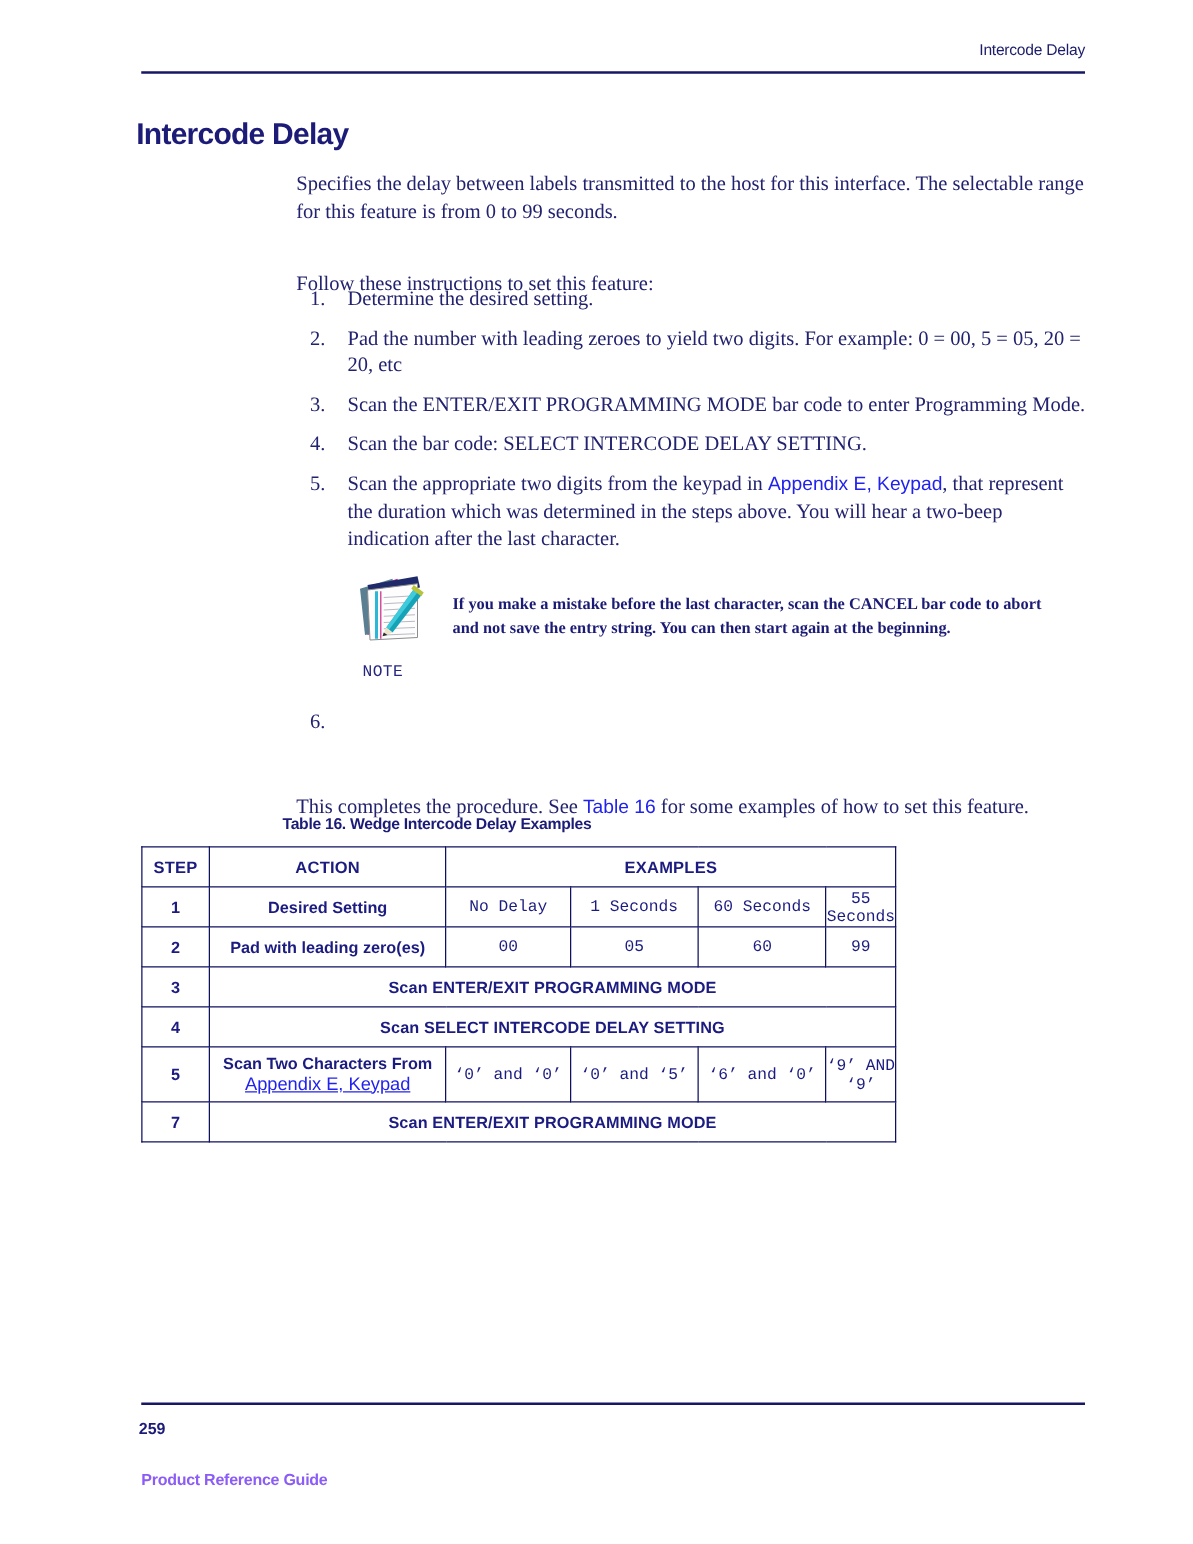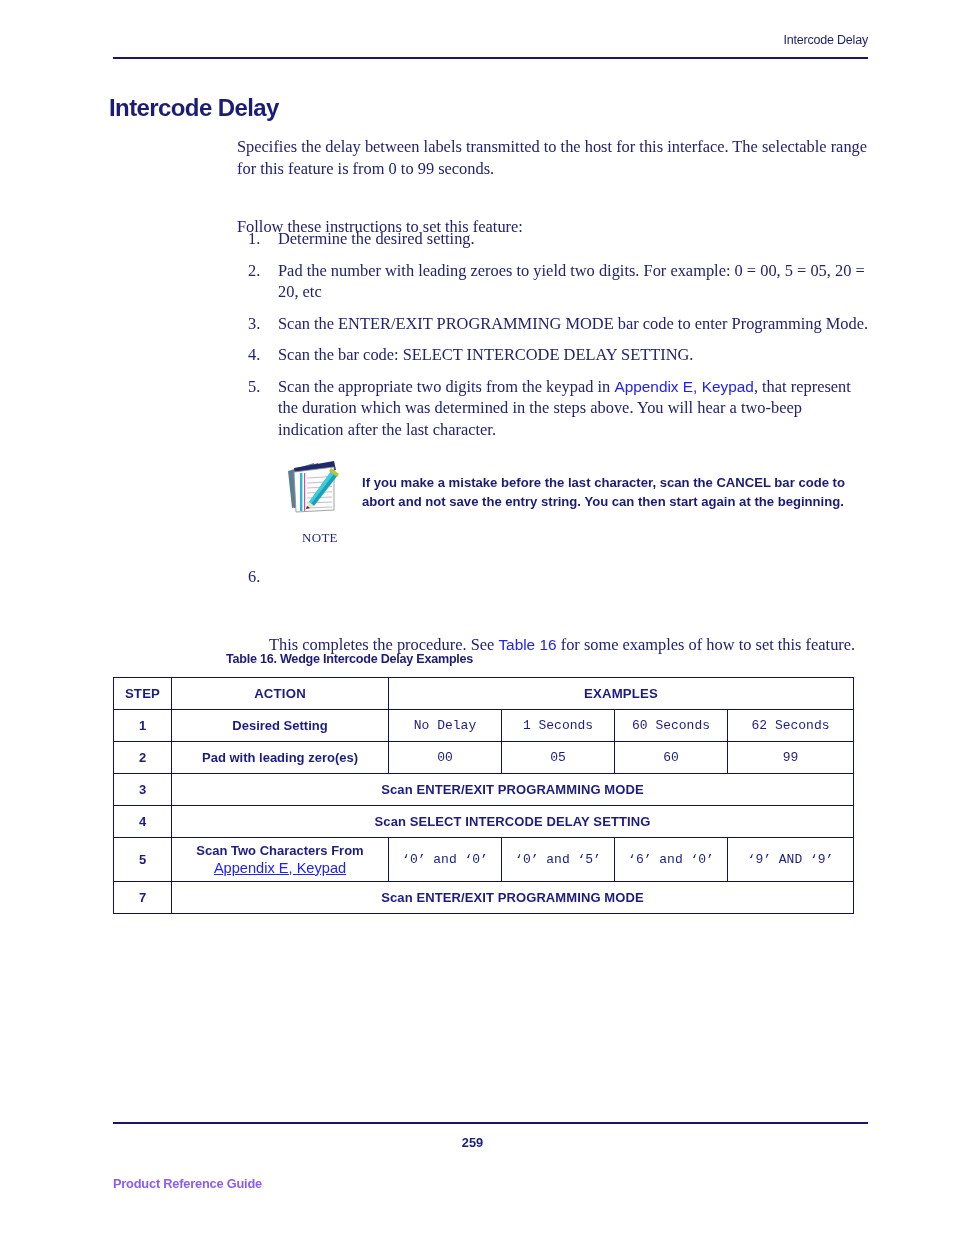--- a/index.html
+++ b/index.html
@@ -56,21 +56,21 @@
   .body-col {
     position: absolute;
     left: 237px;
     width: 632px;
     font-size: 16.4px;
     line-height: 21.5px;
     color: #22226f;
   }
   .intro   { top: 120px; }
   .follow  { top: 200px; }
-  .closing { top: 618px; margin-left: 32px; }
+  .closing { top: 618px; }
 
   ol.steps {
     position: absolute;
     left: 237px;
     top: 228px;
     width: 632px;
     margin: 0;
     padding: 0;
     list-style: none;
   }
@@ -120,32 +120,32 @@
     top: 458px;
     width: 585px;
   }
   .note-icon {
     position: absolute;
     left: 0; top: 0;
     width: 56px; height: 58px;
   }
   .note-label {
     position: absolute;
-    left: 18px; top: 72px;
-    font-family: Liberation Serif, serif;
+    left: 6px; top: 72px;
+    font-family: Liberation Mono, monospace;
     font-size: 13px;
     color: #262680;
     letter-spacing: 0.3px;
   }
   .note-text {
     position: absolute;
     left: 78px;
     top: 16px;
     width: 490px;
-    font-family: Liberation Sans, sans-serif;
+    font-family: Liberation Serif, serif;
     font-weight: bold;
     font-size: 13.1px;
     line-height: 18.6px;
     color: #1b1b75;
   }
 
   
   .tbl-caption {
     position: absolute;
     left: 226px; top: 652px;
@@ -154,21 +154,21 @@
     font-size: 12.6px;
     color: #1c1c78;
     letter-spacing: -0.25px;
   }
 
   
   table.ex {
     position: absolute;
     left: 113px;
     top: 677px;
-    width: 741px;
+    width: 604px;
     border-collapse: collapse;
     font-family: "Liberation Sans", "DejaVu Sans", sans-serif;
     color: #1c1c80;
   }
   table.ex td, table.ex th {
     border: 1px solid #101060;
     text-align: center;
     vertical-align: middle;
     font-size: 13px;
     padding: 0;
@@ -211,23 +211,23 @@
     left: 113px; top: 1135px;
     font-family: "Liberation Sans", "DejaVu Sans", sans-serif;
     font-weight: bold;
     font-size: 12.8px;
     color: #8b5cf6;
     letter-spacing: -0.2px;
     margin-top: 41px;
   }
   .foot-right {
     position: absolute;
-    left: 95px; top: 1135px;
+    left: 111px; top: 1135px;
     width: 755px;
-    text-align: center;
+    text-align: left;
     font-family: "Liberation Sans", "DejaVu Sans", sans-serif;
     font-weight: bold;
     font-size: 12.8px;
     color: #1c1c78;
   }
 </style>
 </head>
 <body>
 
 <div class="page">
@@ -316,21 +316,21 @@
         <th style="width:216px">ACTION</th>
         <th colspan="4">EXAMPLES</th>
       </tr>
 
       <tr>
         <td class="stepnum">1</td>
         <td class="action">Desired Setting</td>
         <td class="val" style="width:112px">No Delay</td>
         <td class="val" style="width:112px">1 Seconds</td>
         <td class="val" style="width:112px">60 Seconds</td>
-        <td class="val">62 Seconds</td>
+        <td class="val">55 Seconds</td>
       </tr>
 
       <tr>
         <td class="stepnum">2</td>
         <td class="action">Pad with leading zero(es)</td>
         <td class="val">00</td>
         <td class="val">05</td>
         <td class="val">60</td>
         <td class="val">99</td>
       </tr>

